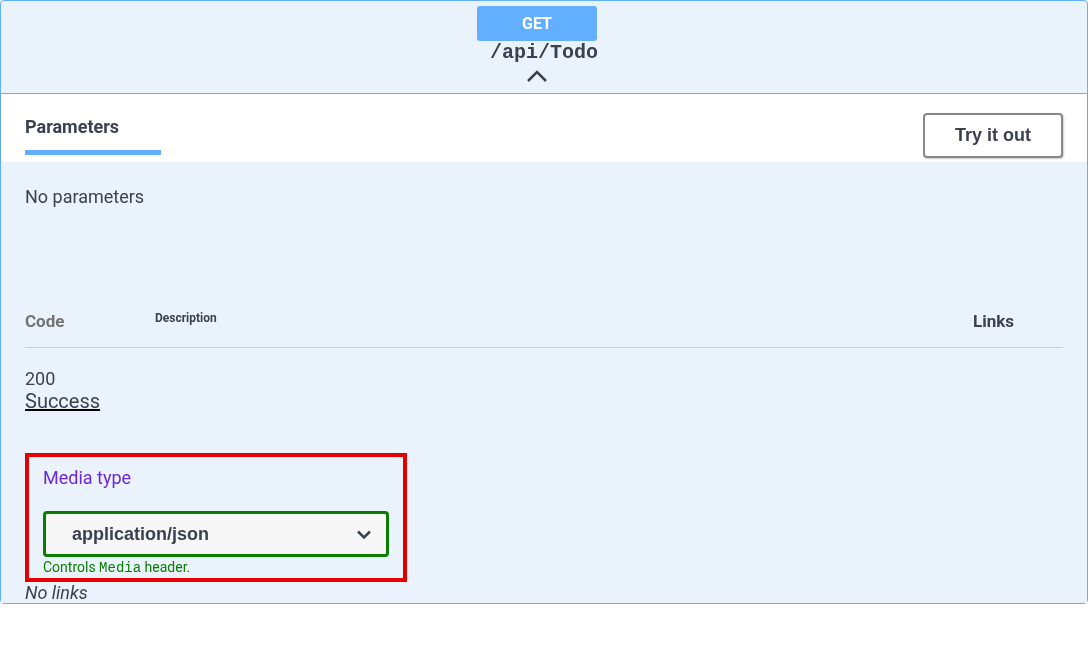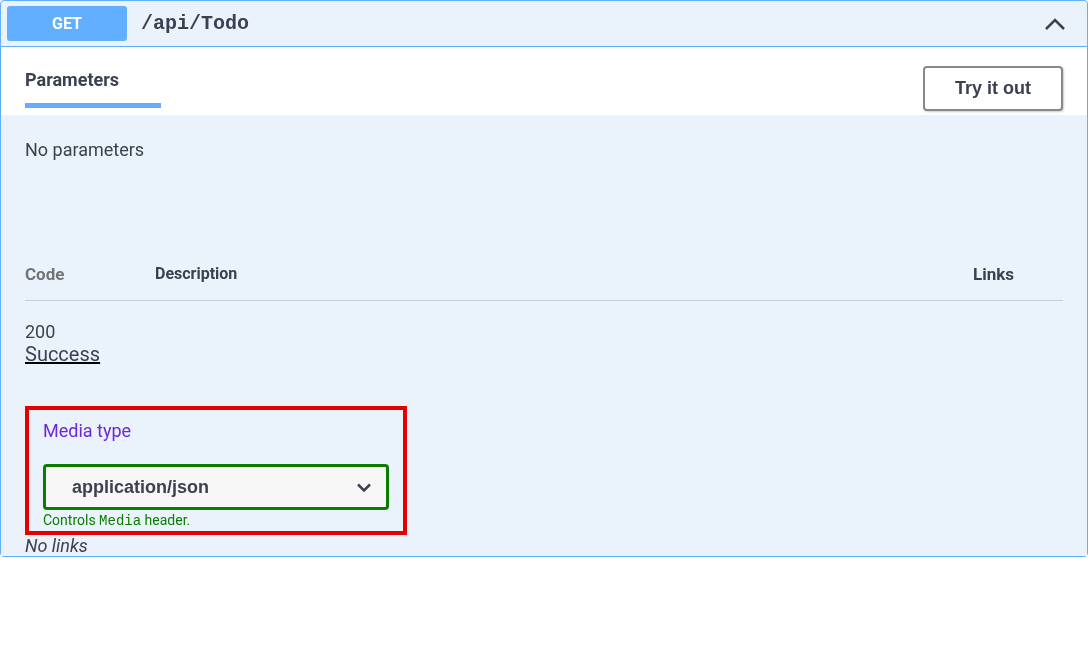--- a/index.html
+++ b/index.html
@@ -18,20 +18,21 @@
       border-radius: 4px;
       background: #eaf3fb;
       margin: 0;
     }
     .opblock-summary {
       display: flex;
       align-items: center;
       padding: 5px 20px 5px 6px;
       cursor: pointer;
       border-bottom: 1px solid #61affe;
+      flex-direction: column;
     }
     .opblock-summary-method {
       background: #61affe;
       color: #fff;
       font-weight: 700;
       font-size: 16px;
       padding: 8px 0;
       min-width: 120px;
       text-align: center;
       border-radius: 3px;
@@ -133,21 +134,21 @@
       padding-bottom: 16px;
     }
     .responses-thead .col-code {
       width: 130px;
       font-size: 17px;
       font-weight: 700;
       color: #737373;
     }
     .responses-thead .col-desc {
       flex: 1;
-      font-size: 16px;
+      font-size: 12px;
       font-weight: 700;
       color: #3b4151;
     }
     .responses-thead .col-links {
       width: 90px;
       font-size: 17px;
       font-weight: 700;
       color: #3b4151;
       text-align: left;
     }

